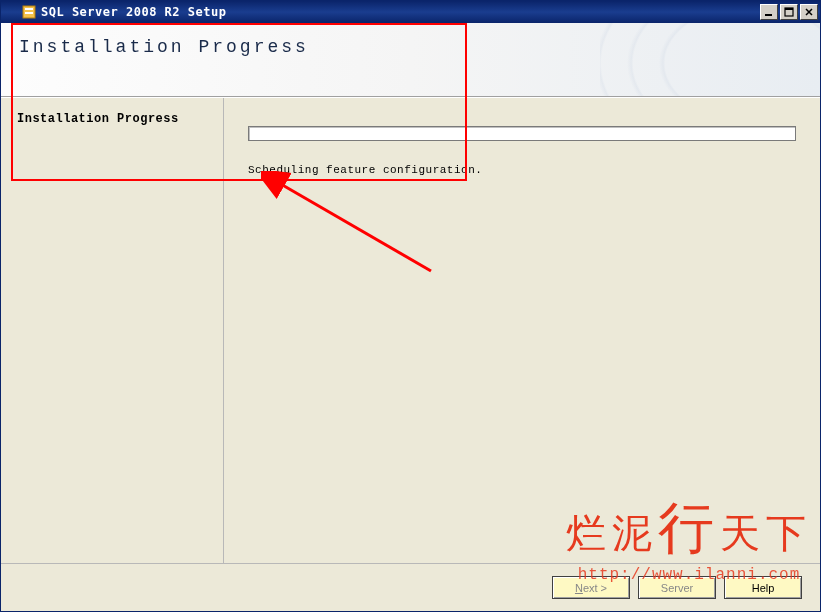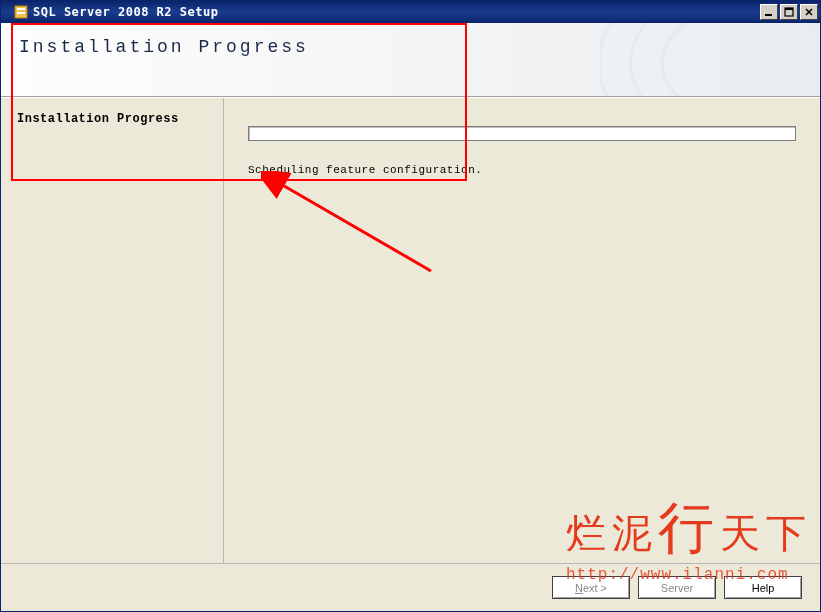--- a/index.html
+++ b/index.html
@@ -19,21 +19,21 @@
       background: #ece9d8;
       display: flex;
       flex-direction: column;
       position: relative;
     }
     .titlebar {
       height: 22px;
       background: linear-gradient(to bottom, #0a246a 0%, #1a3d8f 50%, #0a246a 100%);
       display: flex;
       align-items: center;
-      padding: 0 2px 0 12px;
+      padding: 0 2px 0 20px;
       color: #fff;
       font-weight: bold;
       font-size: 12px;
     }
     .titlebar-icon {
       width: 16px;
       height: 16px;
       margin-right: 4px;
       display: inline-flex;
       align-items: center;
@@ -128,21 +128,21 @@
       background: #ece9d8;
       display: flex;
       align-items: center;
       justify-content: flex-end;
       padding: 0 18px;
       gap: 8px;
     }
     .footer-btn {
       min-width: 78px;
       height: 23px;
-      background: #ffffff;
+      background: #fef9c3;
       border: 1px solid #404040;
       box-shadow: inset 1px 1px 0 #fff, inset -1px -1px 0 #a0a0a0;
       font-size: 11px;
       cursor: pointer;
       color: #000;
       display: inline-flex;
       align-items: center;
       justify-content: center;
       gap: 2px;
     }
@@ -161,21 +161,21 @@
       position: absolute;
       pointer-events: none;
       z-index: 51;
     }
     .watermark {
       position: absolute;
       right: 8px;
       bottom: 28px;
       color: #e63a1e;
       font-family: "KaiTi","STKaiti",serif;
-      text-align: left;
+      text-align: center;
       pointer-events: none;
       z-index: 60;
       line-height: 1;
     }
     .watermark .wm1 { font-size: 40px; letter-spacing: 6px; }
     .watermark .wm1 .big { font-size: 56px; }
     .watermark .wm2 {
       font-family: "Courier New", monospace;
       font-size: 16px;
       color: rgba(230,58,30,0.85);

